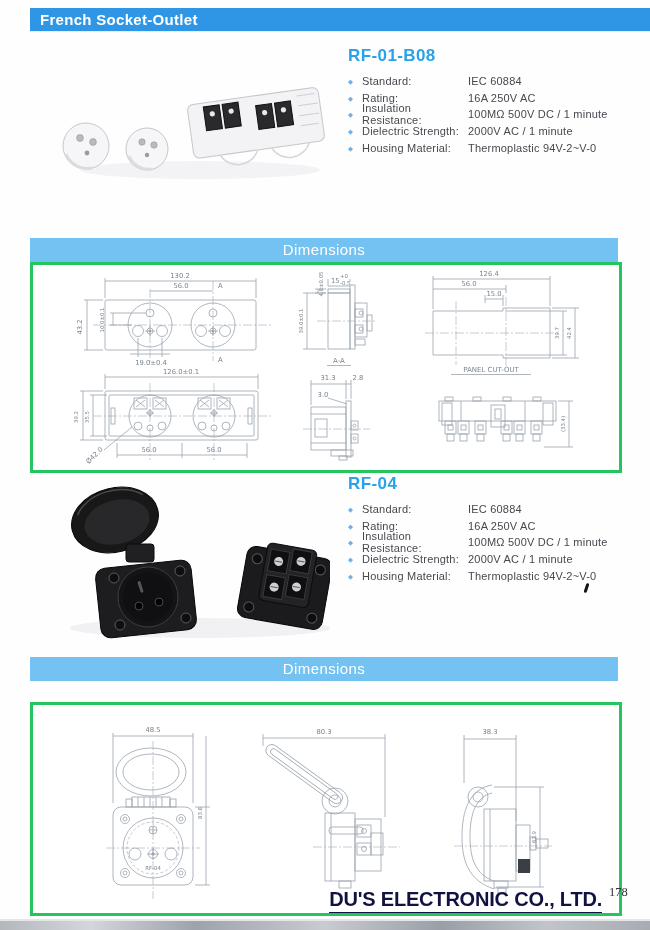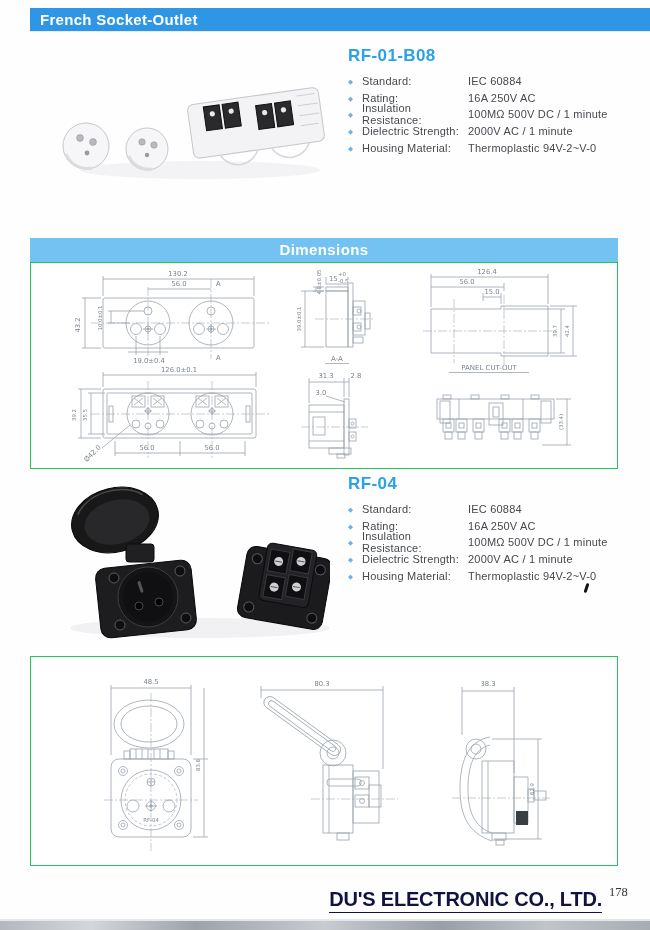--- a/index.html
+++ b/index.html
@@ -4,22 +4,22 @@
 <style>
   html,body{margin:0;padding:0;background:#ffffff;}
   .page{position:relative;width:650px;height:930px;background:#fefefe;overflow:hidden;
         font-family:"Liberation Sans",sans-serif;}
   
   .header-banner{position:absolute;left:30px;top:8px;right:0;height:23px;
     background:var(--header_banner,#2f96e5);color:#fff;font-weight:bold;font-size:15px;
     line-height:23px;padding-left:10px;letter-spacing:.3px;box-shadow:0 1px 0 rgba(0,0,0,.08);}
   .dim-banner{position:absolute;left:30px;width:588px;height:24px;
     background:var(--dimensions_banner,#73c2f1);color:#fff;text-align:center;line-height:24px;
-    font-size:15px;font-weight:700;letter-spacing:.4px;}
-  .dim-box{position:absolute;left:30px;width:586px;border:1px solid #22c55e;background:#fff;}
+    font-size:15px;font-weight:400;letter-spacing:.4px;}
+  .dim-box{position:absolute;left:30px;width:586px;border:3px solid #22c55e;background:#fff;}
   
   .specs{position:absolute;left:348px;width:292px;}
   .model-title{margin:0 0 7px 0;color:var(--accent,#2ba2e8);font-size:17px;font-weight:bold;letter-spacing:.4px;}
   .spec-row{display:flex;align-items:center;height:16.6px;font-size:11px;color:#45494e;letter-spacing:.2px;}
   .bullet{width:14px;display:inline-block;}
   .bullet::before{content:"◆";font-size:6.5px;color:var(--bullet,#6db0ea);position:relative;top:-1px;}
   .lab{width:106px;}
   .val{flex:1;}
   
   svg.drw{position:absolute;}
@@ -405,21 +405,21 @@
       <span class="val">Thermoplastic 94V-2~V-0</span>
     </div>
   </div>
 
   <div class="speck"></div>
 
   <div class="dim-banner" style="top:657px">
     <span>Dimensions</span>
   </div>
 
-  <div class="dim-box" style="top:656px;height:208px">
+  <div class="dim-box" style="top:702px;height:208px">
 
     <svg class="drw" style="left:55px;top:8px" width="165" height="192" viewBox="0 0 165 192">
       <line class="cl" x1="65" y1="28" x2="65" y2="186"></line>
       <line class="cl" x1="18" y1="135" x2="112" y2="135"></line>
       <ellipse class="ln" cx="63" cy="59" rx="35" ry="24"></ellipse>
       <ellipse class="ln" cx="63" cy="59" rx="28" ry="18"></ellipse>
       <rect class="ln" x="44" y="84" width="38" height="10"></rect>
       <line class="ln" x1="50" y1="84" x2="50" y2="94"></line>
         <line class="ln" x1="56" y1="84" x2="56" y2="94"></line>
       <line class="ln" x1="62" y1="84" x2="62" y2="94"></line>

